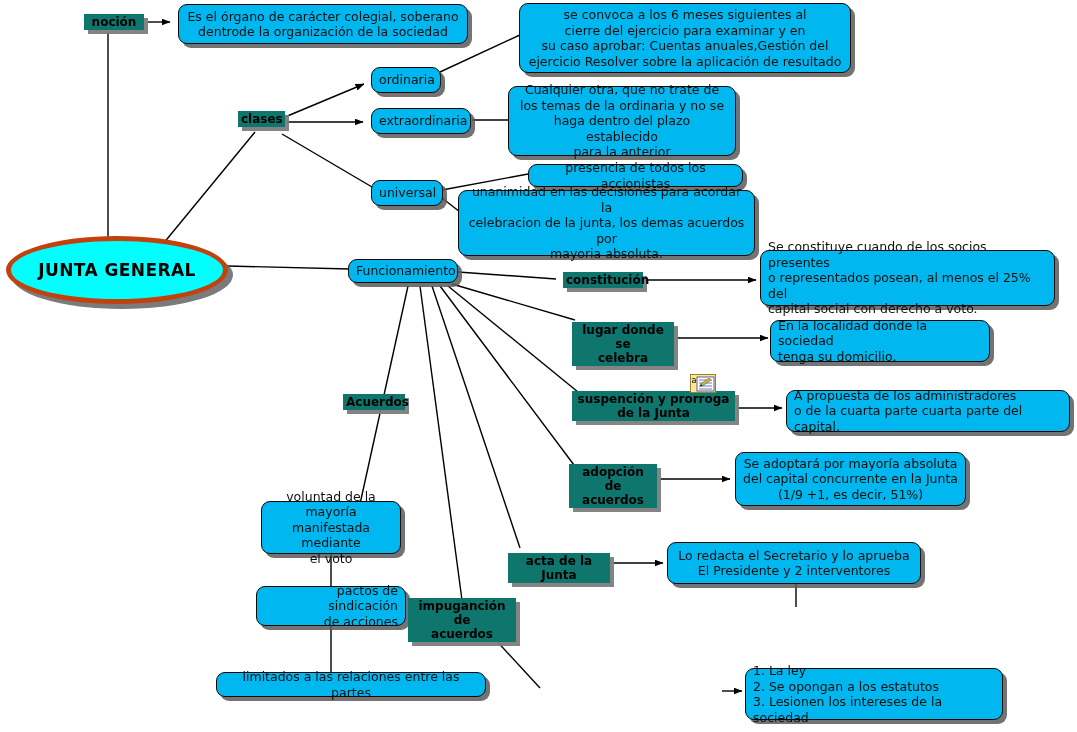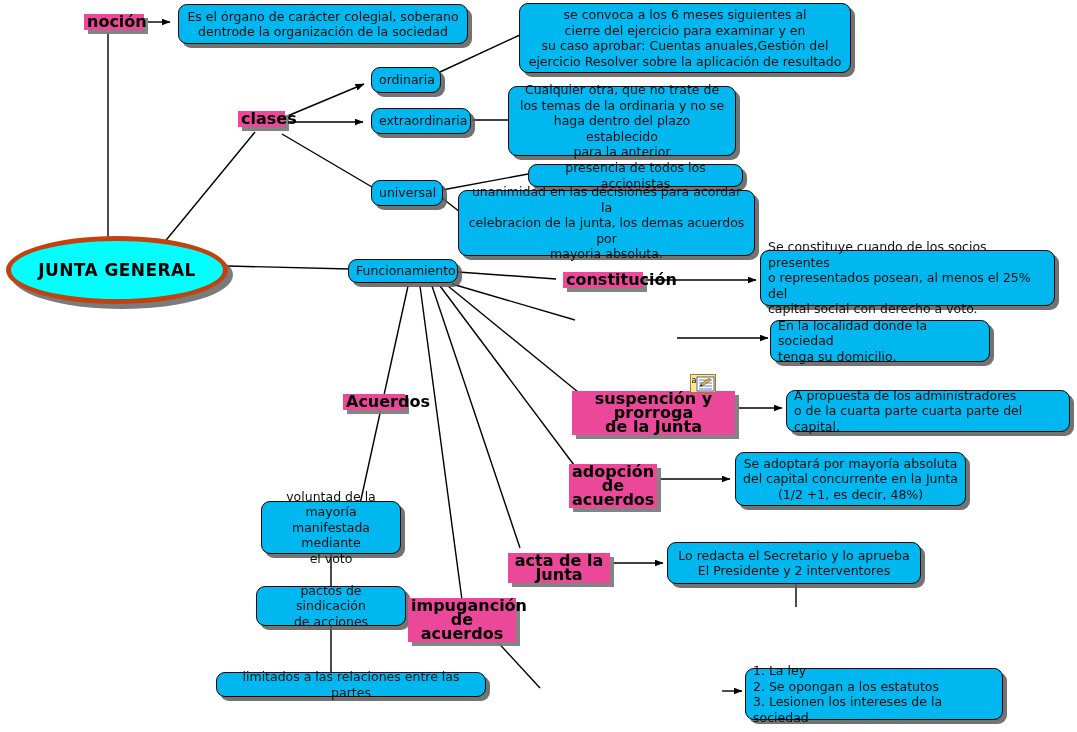--- a/index.html
+++ b/index.html
@@ -70,24 +70,24 @@
   .ellipse.small {
     background: #00B7F0;
     font-size: 12.5px;
     color: #111;
   }
 
   
   .linklabel {
     position: absolute;
     box-sizing: border-box;
-    background: #ec4899;
+    background: #0f766e;
     color: #000000;
     font-weight: bold;
-    font-size: 16px;
+    font-size: 12px;
     line-height: 14px;
     text-align: center;
     padding: 1px 3px;
     box-shadow: 4px 4px 0 rgba(125,125,125,0.95);
     z-index: 6;
     white-space: pre-line;
   }
 
   
   .note-icon {
@@ -156,20 +156,22 @@
       <line x1="331" y1="625" x2="331" y2="673"></line>
     </g>
   </svg>
 
   <div class="linklabel" style="left:84px; top:14px; width:60px;">noción</div>
 
   <div class="linklabel" style="left:238px; top:111px; width:47px;">clases</div>
 
   <div class="linklabel" style="left:563px; top:272px; width:80px;">constitución</div>
 
+  <div class="linklabel" style="left:572px; top:322px; width:102px;">lugar donde se
+celebra</div>
 
   <div class="linklabel" style="left:572px; top:391px; width:163px;">suspención y prorroga
 de la Junta</div>
 
   <div class="linklabel" style="left:569px; top:464px; width:88px;">adopción de
 acuerdos</div>
 
   <div class="linklabel" style="left:508px; top:553px; width:102px;">acta de la Junta</div>
 
   <div class="linklabel" style="left:343px; top:394px; width:62px;">Acuerdos</div>
@@ -254,36 +256,36 @@
   </div>
 
   <div class="node left" style="left:786px; top:390px; width:284px; height:42px;">
     <span class="txt">A propuesta de los administradores
 o de la cuarta parte cuarta parte del capital.</span>
   </div>
 
   <div class="node" style="left:735px; top:452px; width:231px; height:54px;">
     <span class="txt">Se adoptará por mayoría absoluta
 del capital concurrente en la Junta
-(1/2 +1, es decir, 48%)</span>
+(1/9 +1, es decir, 51%)</span>
   </div>
 
   <div class="node" style="left:667px; top:542px; width:254px; height:42px;">
     <span class="txt">Lo redacta el Secretario y lo aprueba
 El Presidente y 2 interventores</span>
   </div>
 
 
   <div class="node" style="left:261px; top:501px; width:140px; height:53px;">
     <span class="txt">voluntad de la mayoría
 manifestada mediante
 el voto</span>
   </div>
 
-  <div class="node" style="left:256px; top:586px; width:150px; height:40px;">
+  <div class="node" style="left:256px; top:586px; width:150px; height:40px;text-align:right;">
     <span class="txt">pactos de sindicación
 de acciones</span>
   </div>
 
   <div class="node" style="left:216px; top:672px; width:270px; height:25px;">
     <span class="txt">limitados a las relaciones entre las partes</span>
   </div>
 
 
   <div class="node left" style="left:745px; top:668px; width:258px; height:52px;">

